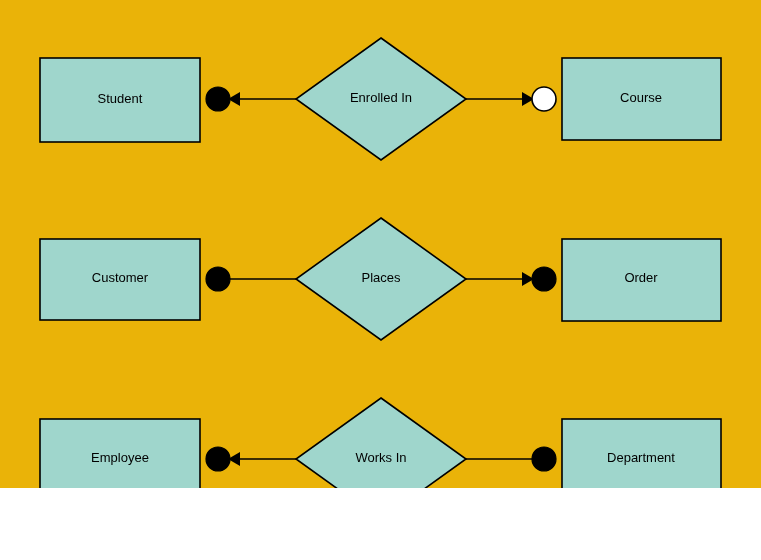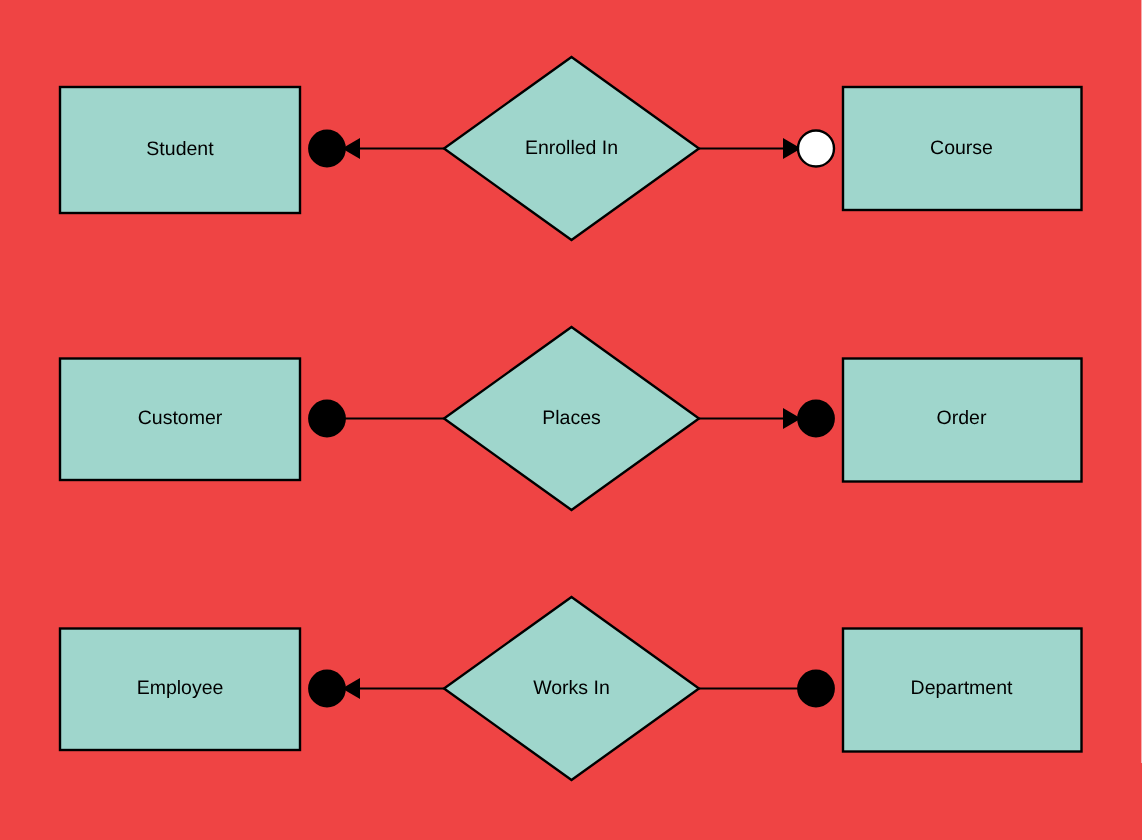--- a/index.html
+++ b/index.html
@@ -7,22 +7,22 @@
     margin: 0;
     padding: 0;
     background: #ffffff;
   }
   body {
     font-family: "Liberation Sans", sans-serif;
   }
   #canvas {
     position: relative;
     width: 761px;
-    height: 560px;
-    background: #ef4444;
+    height: 488px;
+    background: #eab308;
     overflow: hidden;
   }
   #canvas svg {
     display: block;
   }
   .shape-label {
     font-family: "Liberation Sans", sans-serif;
     font-size: 13px;
     fill: #000000;
     text-anchor: middle;

